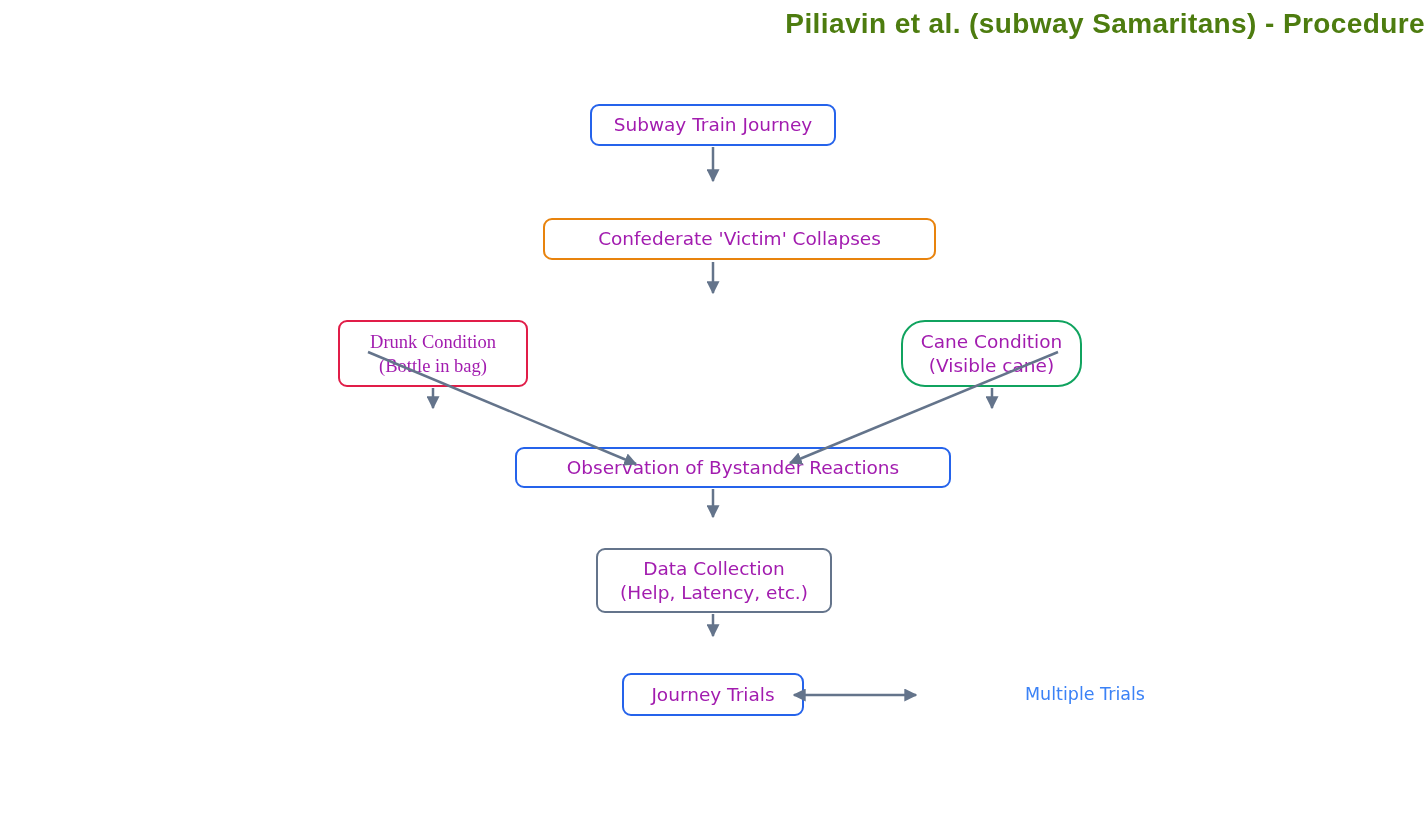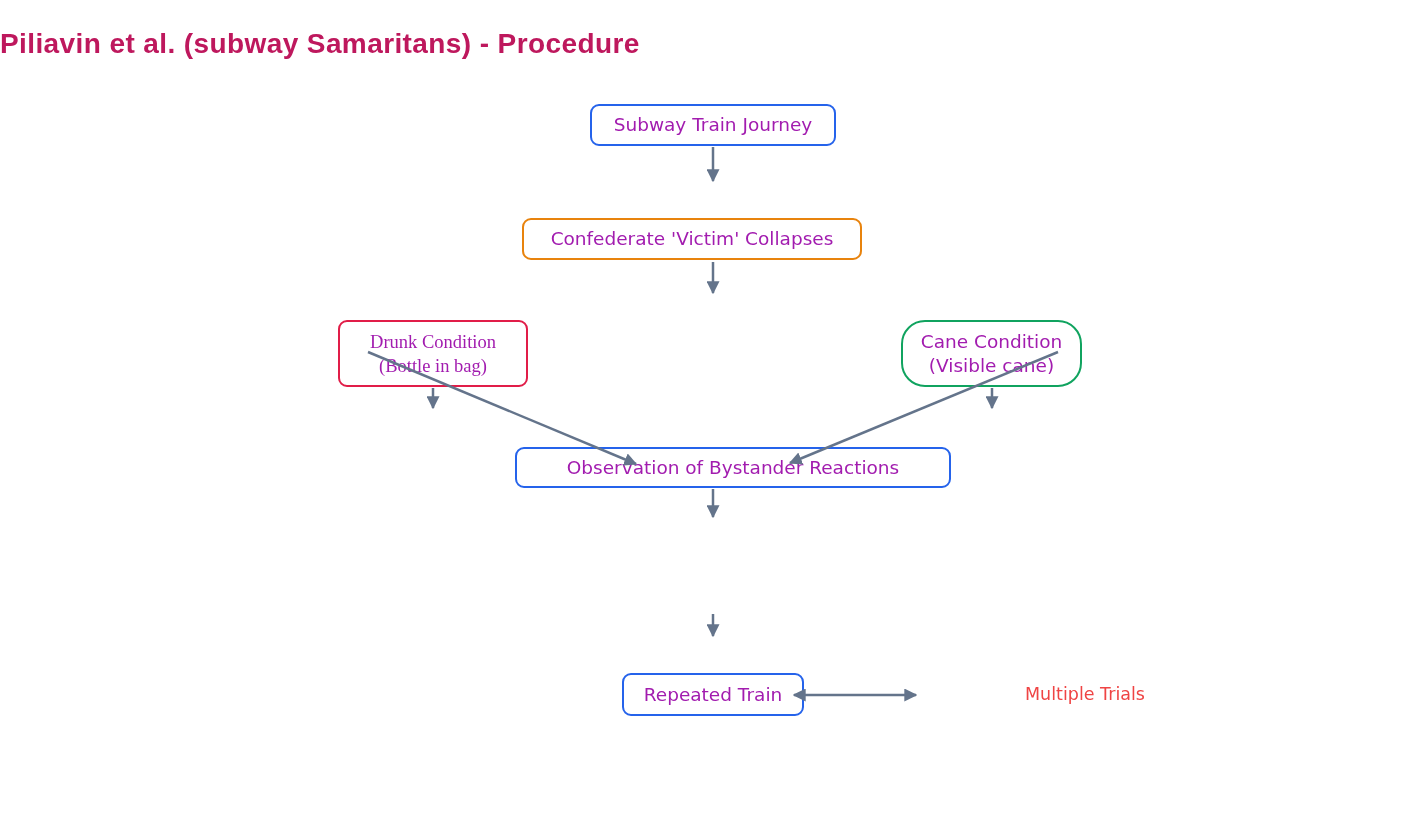--- a/index.html
+++ b/index.html
@@ -11,28 +11,28 @@
     position: relative;
     width: 1425px;
     height: 825px;
     background: #ffffff;
     font-family: "DejaVu Sans", "Liberation Sans", sans-serif;
     overflow: hidden;
   }
   .diagram-title {
     position: absolute;
     left: 0;
-    top: 28px;
+    top: 8px;
     width: 1425px;
-    text-align: left;
+    text-align: right;
     font-family: "Liberation Sans", "DejaVu Sans", sans-serif;
     font-size: 28px;
     font-weight: bold;
     letter-spacing: 0.4px;
-    color: #be185d;
+    color: #4d7c0f;
   }
   .node {
     position: absolute;
     box-sizing: border-box;
     background: #ffffff;
     border: 2.5px solid #2563eb;
     border-radius: 9px;
     display: flex;
     flex-direction: column;
     align-items: center;
@@ -43,21 +43,21 @@
     color: #a21caf;
     z-index: 1;
   }
   .border-blue   { border-color: #2563eb; }
   .border-orange { border-color: #e8830d; }
   .border-red    { border-color: #e11d48; font-family: Liberation Serif, serif; }
   .border-green  { border-color: #10a35f; }
   .border-slate  { border-color: #64748b; }
 
   .node-subway      { left: 590px; top: 104px; width: 246px; height: 42px; }
-  .node-collapse    { left: 522px; top: 218px; width: 340px; height: 42px; }
+  .node-collapse    { left: 543px; top: 218px; width: 393px; height: 42px; }
   .node-drunk       { left: 338px; top: 320px; width: 190px; height: 67px; }
   .node-cane        { left: 901px; top: 320px; width: 181px; height: 67px; border-radius: 24px; }
   .node-observation { left: 515px; top: 447px; width: 436px; height: 41px; }
   .node-data        { left: 596px; top: 548px; width: 236px; height: 65px; }
   .node-repeated    { left: 622px; top: 673px; width: 182px; height: 43px; }
 
   .edge-layer {
     position: absolute;
     left: 0;
     top: 0;
@@ -66,21 +66,21 @@
     z-index: 5;
     pointer-events: none;
   }
   .float-label {
     position: absolute;
     left: 1020px;
     top: 684px;
     width: 130px;
     text-align: center;
     font-size: 17.5px;
-    color: #ef4444;
+    color: #3b82f6;
     z-index: 2;
   }
 </style>
 </head>
 <body>
 
 <div class="canvas">
 
   <div class="diagram-title">Piliavin et al. (subway Samaritans) - Procedure</div>
 
@@ -99,23 +99,27 @@
 
   <div class="node node-cane border-green">
     <span>Cane Condition</span>
     <span>(Visible cane)</span>
   </div>
 
   <div class="node node-observation border-blue">
     <span>Observation of Bystander Reactions</span>
   </div>
 
+  <div class="node node-data border-slate">
+    <span>Data Collection</span>
+    <span>(Help, Latency, etc.)</span>
+  </div>
 
   <div class="node node-repeated border-blue">
-    <span>Repeated Train</span>
+    <span>Journey Trials</span>
   </div>
 
   <div class="float-label">Multiple Trials</div>
 
   <svg class="edge-layer" width="1425" height="825" viewBox="0 0 1425 825">
     <defs>
       <marker id="arrow" viewBox="0 0 10 10" refX="9" refY="5" markerWidth="5.2" markerHeight="5.2" orient="auto-start-reverse">
         <path d="M0,0 L10,5 L0,10 z" fill="#64748b"></path>
       </marker>
     </defs>

